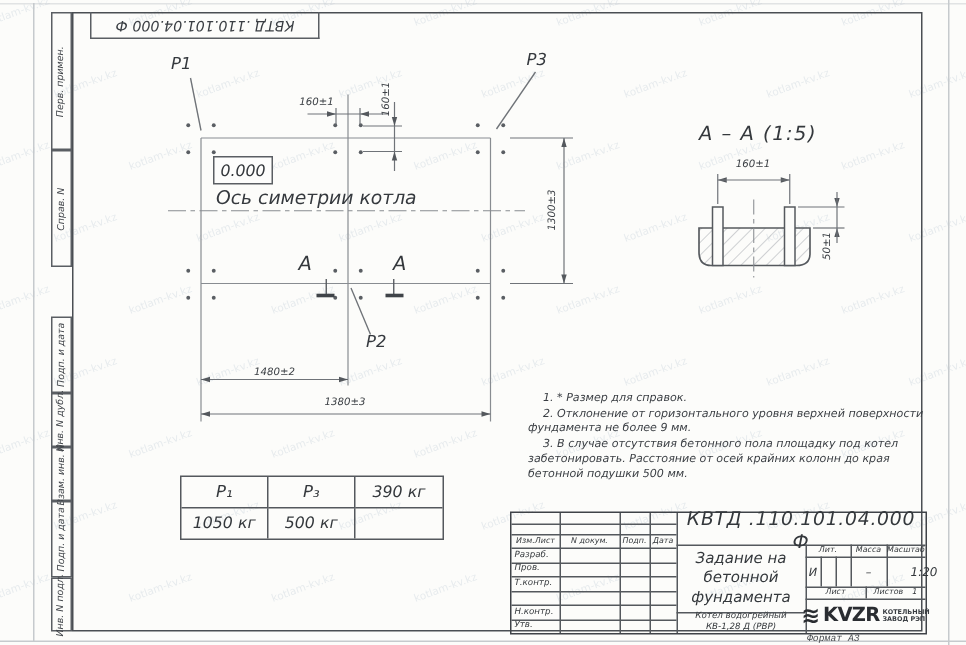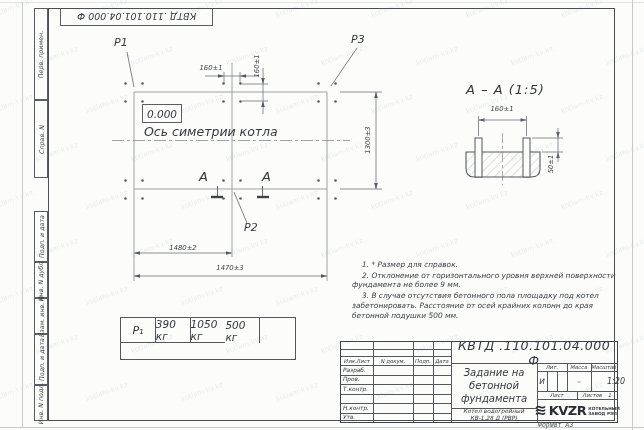--- a/index.html
+++ b/index.html
@@ -19,21 +19,21 @@
   .dimtxt{position:absolute;font-size:6.8px;font-style:italic;color:#3c4045;text-align:center;}
   .rot{transform:rotate(-90deg);}
   .plabel{position:absolute;font-size:11px;font-style:italic;color:#35393e;}
   
   .notes{position:absolute;left:352px;top:260px;width:264px;font-size:7.4px;line-height:9.7px;
          font-style:italic;color:#3a3e43;}
   .notes p{margin:0 0 1px 0;text-indent:10px;}
   
   .ltable{position:absolute;left:120px;top:317px;width:176px;height:43px;
           border:1px solid #54585d;box-sizing:border-box;display:grid;
-          grid-template-columns:1fr 1fr 1fr 1fr 1fr;grid-template-rows:1fr 1fr;}
+          grid-template-columns:1fr 1fr 1fr;grid-template-rows:1fr 1fr;}
   .ltable div{border-right:1px solid #54585d;border-bottom:1px solid #54585d;
               display:flex;align-items:center;justify-content:center;font-style:italic;}
   .ltable div:nth-child(3n){border-right:none;}
   .ltable div:nth-child(n+4){border-bottom:none;}
   .lt-h{font-size:11px;} .lt-v{font-size:10.5px;}
   
   .tblock{position:absolute;left:340px;top:341px;width:276px;height:80px;
           border:1.2px solid #3f4348;box-sizing:content-box;}
   .tb-cell{position:absolute;color:#34383c;}
   .small-lbl{font-size:5.3px;font-style:italic;}
@@ -263,34 +263,35 @@
   <div class="abs ctr it" style="left:142px;top:104px;width:38px;height:17px;border:1px solid #5a5e63;background:#fdfdfc;font-size:10.5px;">0.000</div>
   <div class="abs it" style="left:144px;top:124px;font-size:12.5px;color:#35393e;">Ось симетрии котла</div>
 
   <div class="abs it" style="left:199px;top:169px;font-size:13px;">А</div>
   <div class="abs it" style="left:262px;top:169px;font-size:13px;">А</div>
 
   <div class="dimtxt" style="left:193px;top:64px;width:36px;">160±1</div>
   <div class="dimtxt rot" style="left:239px;top:62px;width:36px;">160±1</div>
   <div class="dimtxt rot" style="left:350px;top:136px;width:36px;">1300±3</div>
   <div class="dimtxt" style="left:160px;top:244px;width:46px;">1480±2</div>
-  <div class="dimtxt" style="left:201px;top:264px;width:58px;">1470±3</div>
+  <div class="dimtxt" style="left:201px;top:264px;width:58px;">1380±3</div>
 
   <div class="abs it" style="left:466px;top:82px;font-size:13px;letter-spacing:1px;">А – А (1:5)</div>
   <div class="dimtxt" style="left:484px;top:105px;width:36px;">160±1</div>
   <div class="dimtxt rot" style="left:533px;top:160px;width:36px;">50±1</div>
 
   <div class="notes">
     <p>1. * Размер для справок.</p>
     <p>2. Отклонение от горизонтального уровня верхней поверхности фундамента не более 9 мм.</p>
     <p>3. В случае отсутствия бетонного пола площадку под котел забетонировать. Расстояние от осей крайних колонн до края бетонной подушки 500 мм.</p>
   </div>
 
   <div class="ltable">
     <div class="lt-h">P₁</div>
+    <div class="lt-h">P₃</div>
     <div class="lt-v">390 кг</div>
     <div class="lt-v">1050 кг</div>
     <div class="lt-v">500 кг</div>
   </div>
 
   <div class="tblock">
 
     <div class="tbline" style="left:0;top:7px;width:110px;height:1px;"></div>
     <div class="tbline" style="left:0;top:14px;width:110px;height:1px;"></div>
     <div class="tbline" style="left:0;top:23px;width:110px;height:1px;"></div>

